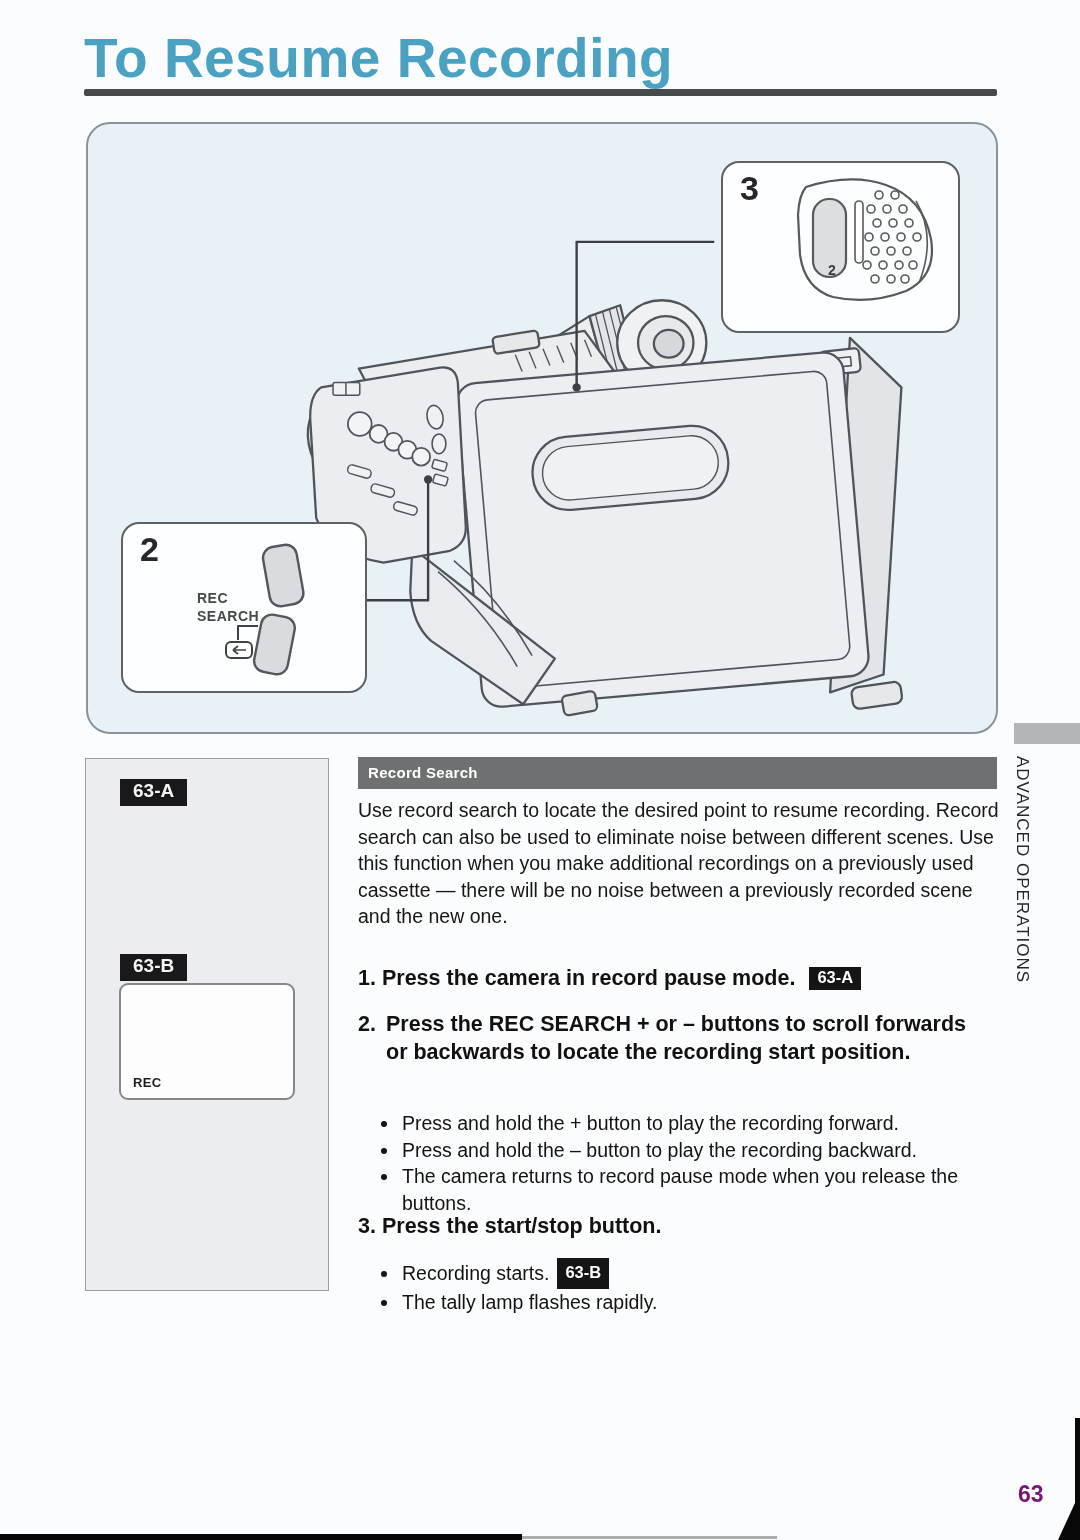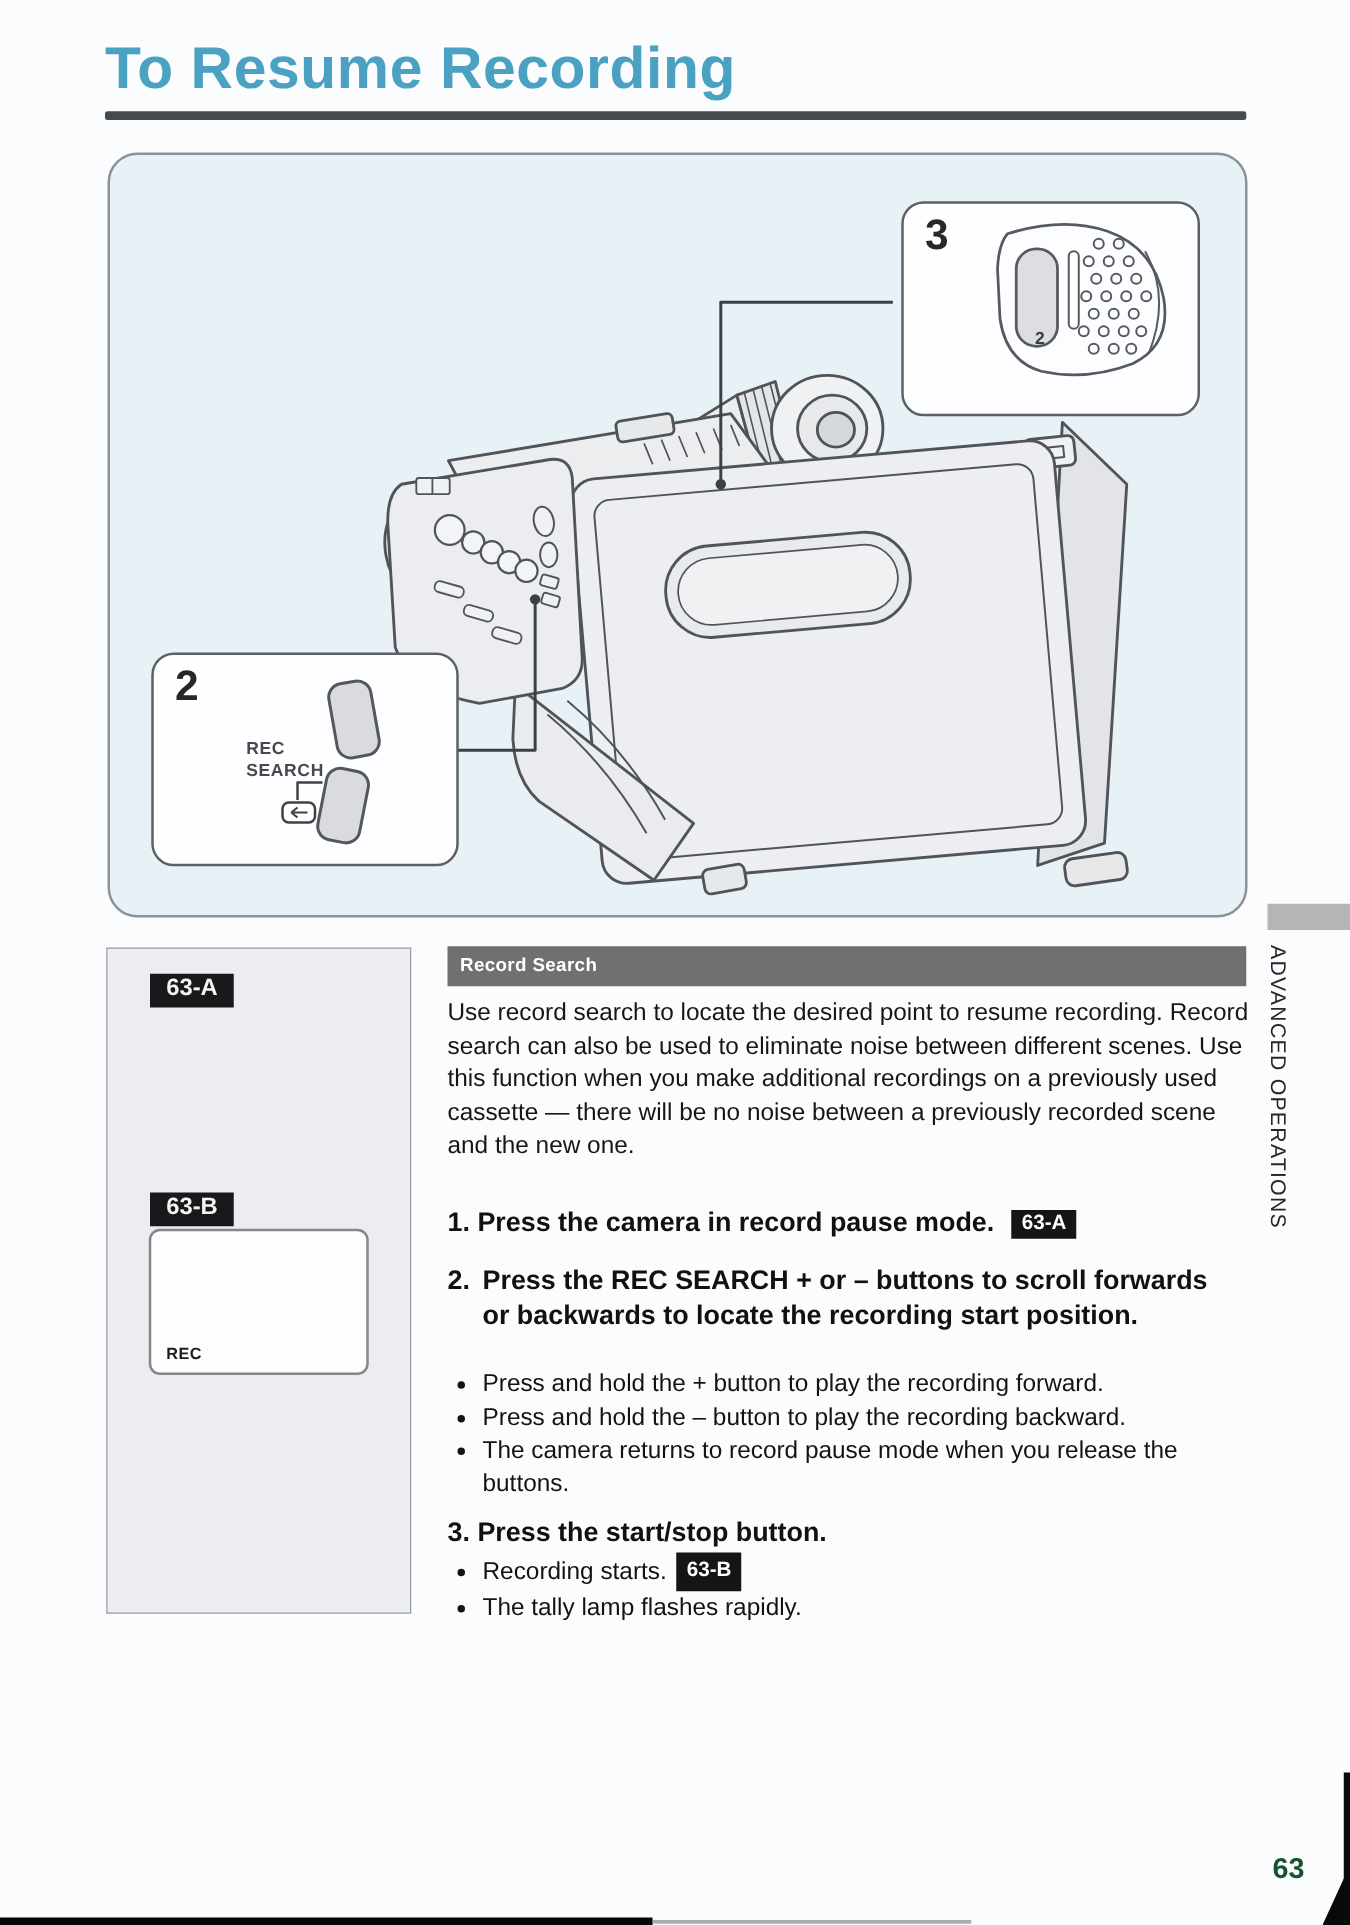--- a/index.html
+++ b/index.html
@@ -1,19 +1,19 @@
 <!DOCTYPE html>
 <html><head>
 <meta charset="utf-8">
 <style>
   html,body{margin:0;padding:0;background:#e9e9e9;}
   #page{position:relative;width:1080px;height:1540px;background:#fbfcfd;overflow:hidden;
         font-family:"Liberation Sans","DejaVu Sans",sans-serif;color:#161616;}
   
-  .title{position:absolute;left:84px;top:26px;font-size:47px;font-weight:bold;color:#4ba1c1;letter-spacing:.5px;}
+  .title{position:absolute;left:84px;top:26px;font-size:55px;font-weight:bold;color:#4ba1c1;letter-spacing:.5px;}
   .rule{position:absolute;left:84px;top:89px;width:913px;height:7px;background:#474a4d;border-radius:2px;}
   
   .illus{position:absolute;left:86px;top:122px;width:908px;height:608px;background:#e8f1f6;
          border:2px solid #8b9299;border-radius:24px;}
   .cam-svg{position:absolute;left:0;top:0;}
   .callout{position:absolute;background:#fdfeff;border:2px solid #5d6165;border-radius:18px;}
   .co3{left:633px;top:37px;width:235px;height:168px;}
   .co2{left:33px;top:398px;width:242px;height:167px;}
   .co-num{position:absolute;left:17px;top:6px;font-size:34px;font-weight:bold;color:#27272a;}
   .co-svg{position:absolute;left:0;top:0;}
@@ -35,28 +35,28 @@
           color:#fff;font-size:15px;font-weight:bold;line-height:31px;padding-left:10px;box-sizing:border-box;letter-spacing:.3px;}
   .intro{position:absolute;left:358px;top:797px;width:650px;font-size:19.5px;line-height:26.5px;}
   .step{position:absolute;left:358px;font-size:21.5px;font-weight:bold;color:#111;}
   .step .n{display:inline-block;}
   .s1{top:966px;width:640px;}
   .s2{top:1011px;width:592px;padding-left:28px;line-height:27.5px;}
   .s2 .n{position:absolute;left:0;top:0;}
   .s3{top:1214px;width:640px;}
   .badge{display:inline-block;background:#151515;color:#fff;font-weight:bold;font-size:16.5px;
          padding:1px 8px 3px;margin-left:8px;vertical-align:2px;}
-  ul.bul{position:absolute;left:364px;margin:0;padding-left:20px;font-size:19.5px;line-height:26.5px;color:#131313;}
+  ul.bul{position:absolute;left:364px;margin:16px;padding-left:20px;font-size:19.5px;line-height:26.5px;color:#131313;}
   .b2{top:1094px;width:612px;} .b3{top:1242px;width:612px;line-height:27.5px;}
   ul.bul li{margin:0;padding-left:2px;}
   
   .tab{position:absolute;left:1014px;top:723px;width:66px;height:21px;background:#b4b5b7;}
   .vlabel{position:absolute;left:1012px;top:756px;height:300px;writing-mode:vertical-rl;
           font-size:17px;color:#26262a;letter-spacing:1px;white-space:nowrap;}
-  .pagenum{position:absolute;left:1018px;top:1481px;font-size:23px;font-weight:bold;color:#14532d;}
+  .pagenum{position:absolute;left:1018px;top:1481px;font-size:23px;font-weight:bold;color:#701a75;}
   
   .edge-bottom{position:absolute;left:0;top:1534px;width:522px;height:6px;background:#060606;}
   .edge-bottom2{position:absolute;left:522px;top:1536px;width:255px;height:3px;background:#6a6a6a;opacity:.55;}
   .edge-right{position:absolute;left:1075px;top:1418px;width:5px;height:122px;background:#090909;}
   .edge-wedge{position:absolute;left:1058px;top:1492px;width:22px;height:48px;background:#090909;
               clip-path:polygon(100% 0,100% 100%,0 100%);}
 </style>
 </head>
 <body>
 

